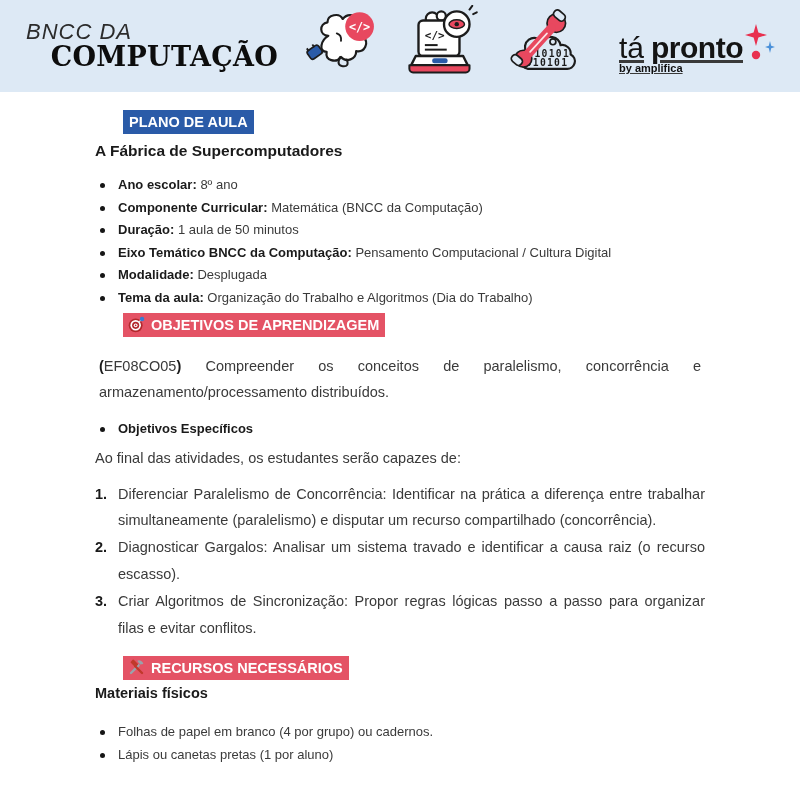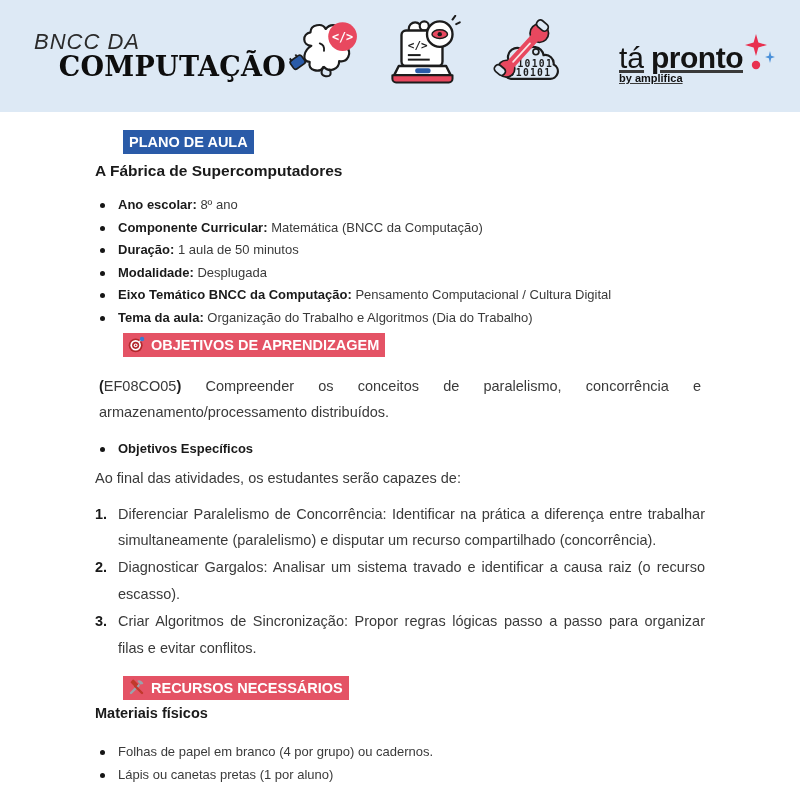--- a/index.html
+++ b/index.html
@@ -3,22 +3,23 @@
 <meta charset="utf-8">
 <style>
   * { box-sizing: border-box; }
   html,body { margin:0; padding:0; }
   body {
     width:800px; height:800px; overflow:hidden; background:#ffffff;
     font-family:"Liberation Sans", sans-serif; color:#3a3a3a;
   }
   
   .banner {
-    height:112px; background:#dde9f5; display:flex; align-items:center;
-    padding:0 25px 0 34px;
+    height:92px; background:#dde9f5; display:flex; align-items:center;
+    padding:0 25px 0 26px;
+    gap:25px;
   }
   .logo { flex:0 0 252px; }
   .logo-l1 {
     font-style:italic; font-weight:300; font-size:22px; color:#2b2b2b;
     letter-spacing:1px; line-height:1.05;
   }
   .logo-l2 {
     font-family:"DejaVu Serif", serif; font-weight:700; font-size:27px;
     color:#0d0d0d; letter-spacing:0.3px; line-height:1.1; margin-top:-1px;text-align:right;
   }
@@ -150,22 +151,22 @@
     <div class="tagwrap">
       <span class="tag tag-blue">PLANO DE AULA</span>
     </div>
 
     <h1 class="title">A Fábrica de Supercomputadores</h1>
 
     <ul class="meta">
       <li><b>Ano escolar:</b> <span>8º ano</span></li>
       <li><b>Componente Curricular:</b> <span>Matemática (BNCC da Computação)</span></li>
       <li><b>Duração:</b> <span>1 aula de 50 minutos</span></li>
+      <li><b>Eixo Temático BNCC da Computação:</b> <span>Pensamento Computacional / Cultura Digital</span></li>
       <li><b>Modalidade:</b> <span>Desplugada</span></li>
-      <li><b>Eixo Temático BNCC da Computação:</b> <span>Pensamento Computacional / Cultura Digital</span></li>
       <li><b>Tema da aula:</b> <span>Organização do Trabalho e Algoritmos (Dia do Trabalho)</span></li>
     </ul>
 
     <div class="tagwrap mt-obj">
       <span class="tag tag-red">
         <svg width="17" height="17" viewBox="0 0 20 20">
           <circle cx="9" cy="11" r="8.2" fill="#b3282d"></circle>
           <circle cx="9" cy="11" r="6.2" fill="#ffffff"></circle>
           <circle cx="9" cy="11" r="4.2" fill="#b3282d"></circle>
           <circle cx="9" cy="11" r="2.2" fill="#ffffff"></circle>

